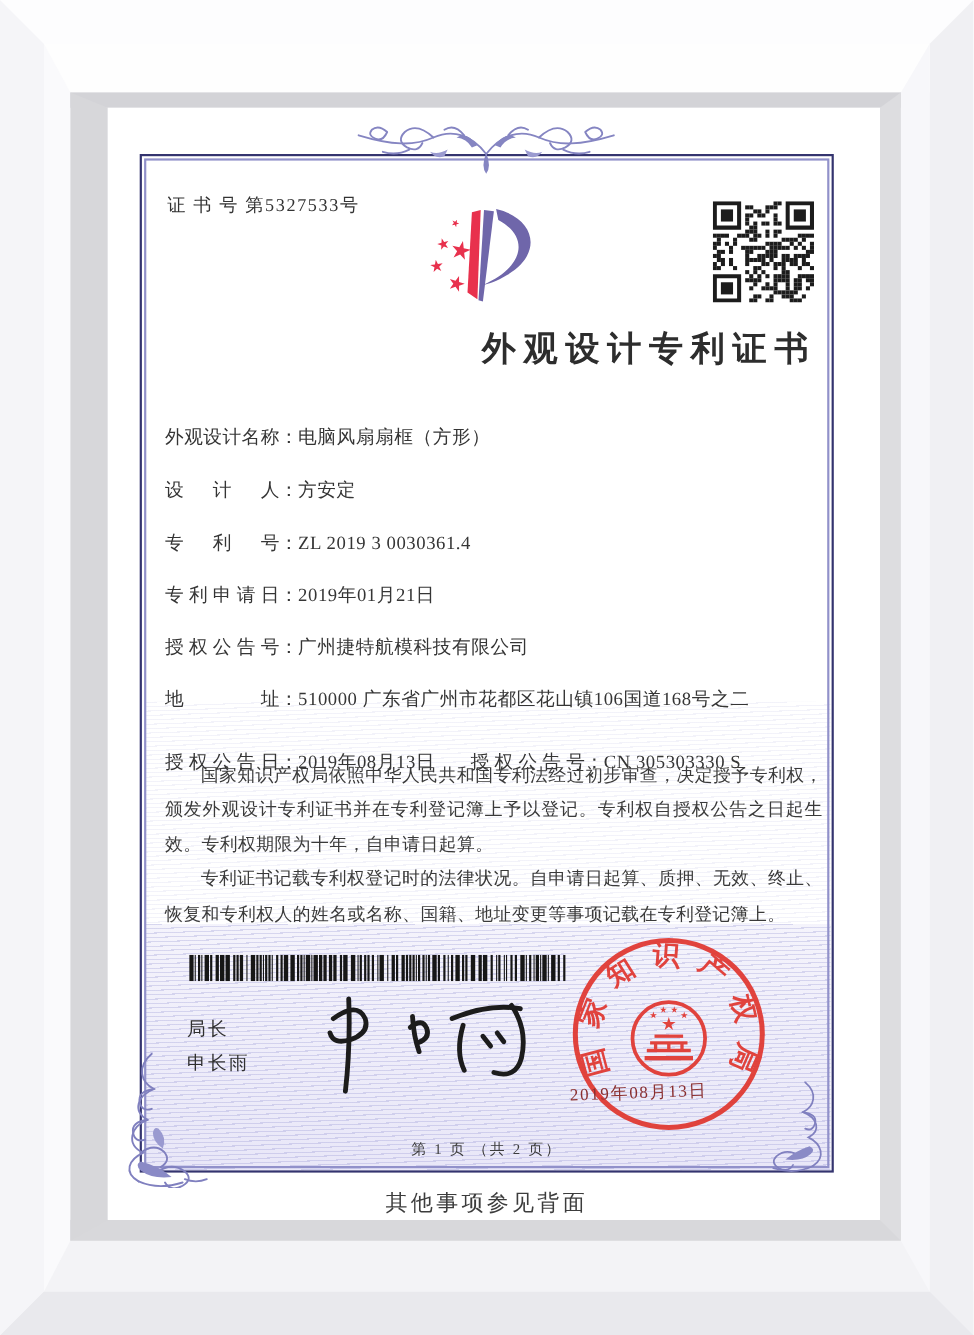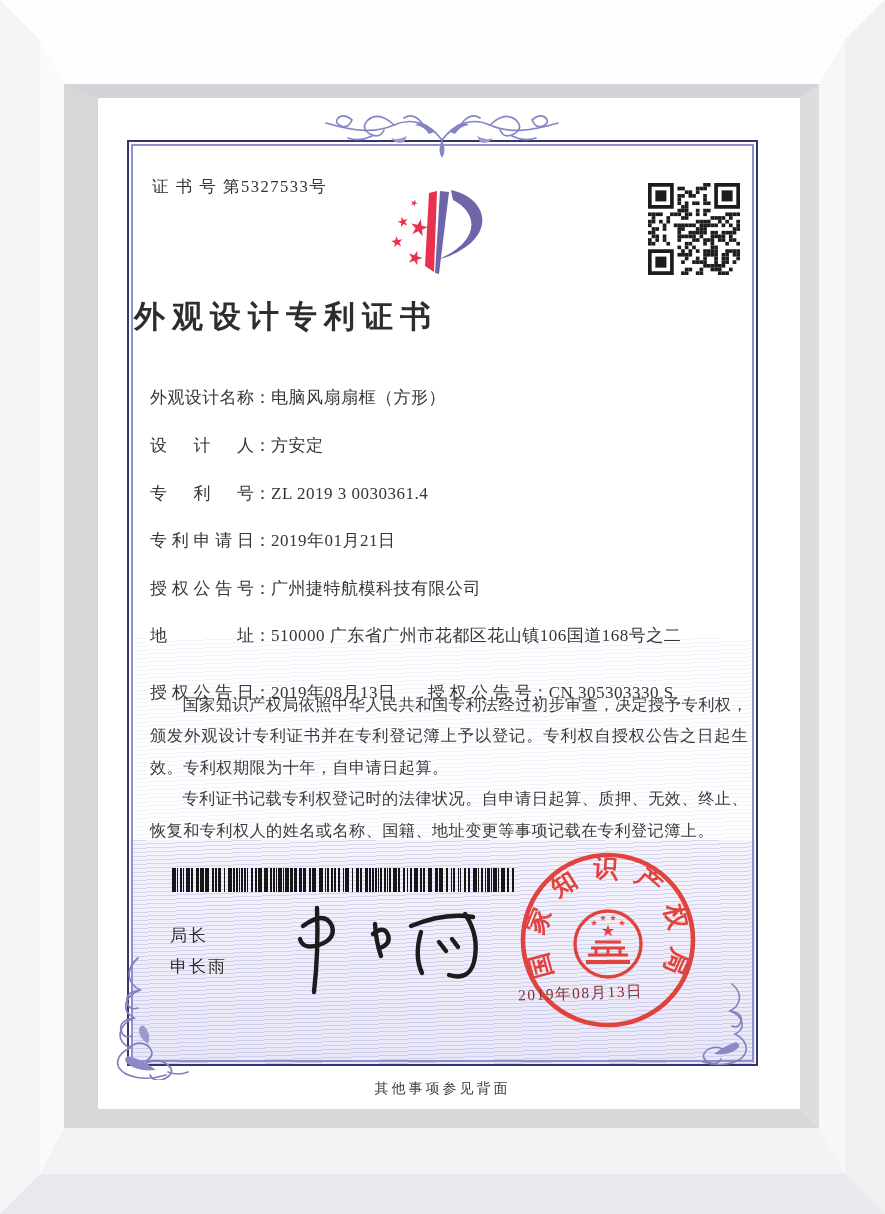--- a/index.html
+++ b/index.html
@@ -29,41 +29,41 @@
   .g2{position:absolute;left:34px;top:742px;width:623px;height:224px;
     background:
       repeating-linear-gradient(178deg, rgba(120,120,198,.24) 0 1px, rgba(0,0,0,0) 1px 4px),
       linear-gradient(rgba(236,234,249,.55), rgba(227,225,246,.8));}
 
   .orn{position:absolute;}
   .orn path{vector-effect:non-scaling-stroke;}
 
   
   .cert-no{position:absolute;left:54px;top:78px;font-size:16.5px;letter-spacing:1.5px;color:#333;}
-  .title{position:absolute;left:36px;top:198px;width:631px;text-align:left;
+  .title{position:absolute;left:13px;top:198px;width:631px;text-align:right;
     font-size:31px;font-weight:bold;letter-spacing:7px;color:#2d2d2d;}
   .frow{position:absolute;left:52px;font-size:17px;color:#353535;white-space:nowrap;}
   .flabel{display:inline-block;width:104px;text-align:justify;text-align-last:justify;}
   .colon{display:inline-block;}
   .fvalue{letter-spacing:.5px;}
   .grant2{margin-left:28px;}
   .paras{position:absolute;left:52px;top:592px;width:598px;font-size:16.2px;
     line-height:31.4px;text-align:justify;color:#3a3a3a;letter-spacing:.4px;}
   .paras p{margin:0;text-indent:2em;}
   .signer{position:absolute;left:72px;top:822px;font-family:"Liberation Sans","DejaVu Sans",sans-serif;
     font-size:17px;color:#2f2f2f;line-height:31px;letter-spacing:2px;}
   .sig{position:absolute;left:175px;top:798px;}
   .barcode{position:absolute;left:74px;top:770px;}
   .seal{position:absolute;left:408px;top:754px;}
   .seal-date{position:absolute;left:420px;top:884px;width:200px;font-size:15.5px;
     letter-spacing:1.5px;color:var(--seal-date,#8a2f2f);transform:rotate(-2deg);white-space:nowrap;}
   .page-note{position:absolute;left:29px;top:938px;width:631px;text-align:center;
     font-size:13.5px;letter-spacing:2px;color:#3c3c3c;}
   .back-note{position:absolute;left:29px;top:982px;width:631px;text-align:center;
-    font-size:14px;letter-spacing:3px;color:#3c3c3c;}
+    font-size:20px;letter-spacing:3px;color:#3c3c3c;}
   .logo{position:absolute;left:285px;top:80px;}
   .qr{position:absolute;left:550px;top:85px;}
 </style>
 </head>
 <body>
 
 <div class="ring1">
  <div class="ring2">
   <div class="recess">
    <div class="paper">
@@ -512,18 +512,19 @@
             <path d="M-17,4 h34"></path>
             <path d="M-20,11 h40"></path>
             <path d="M-12,4 v7 M0,4 v7 M12,4 v7"></path>
           </g>
           <rect x="-22" y="16" width="44" height="4"></rect>
         </g>
       </g>
     </svg>
     <div class="seal-date">2019年08月13日</div>
 
+    <div class="page-note">第 1 页 （共 2 页）</div>
     <div class="back-note">其他事项参见背面</div>
 
    </div>
   </div>
  </div>
 </div>
 
 </body></html>

